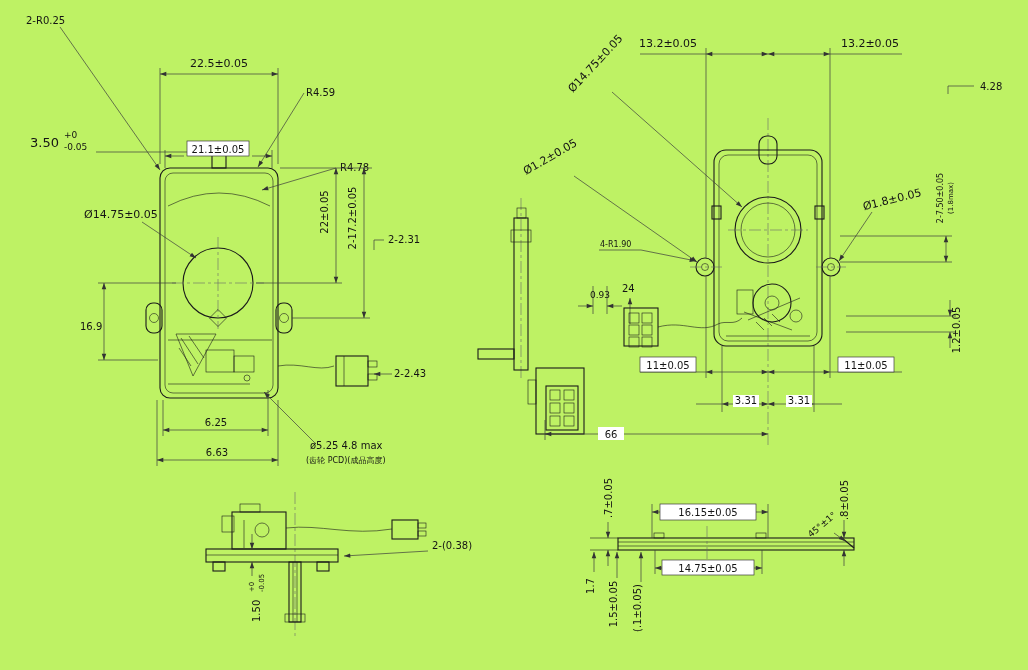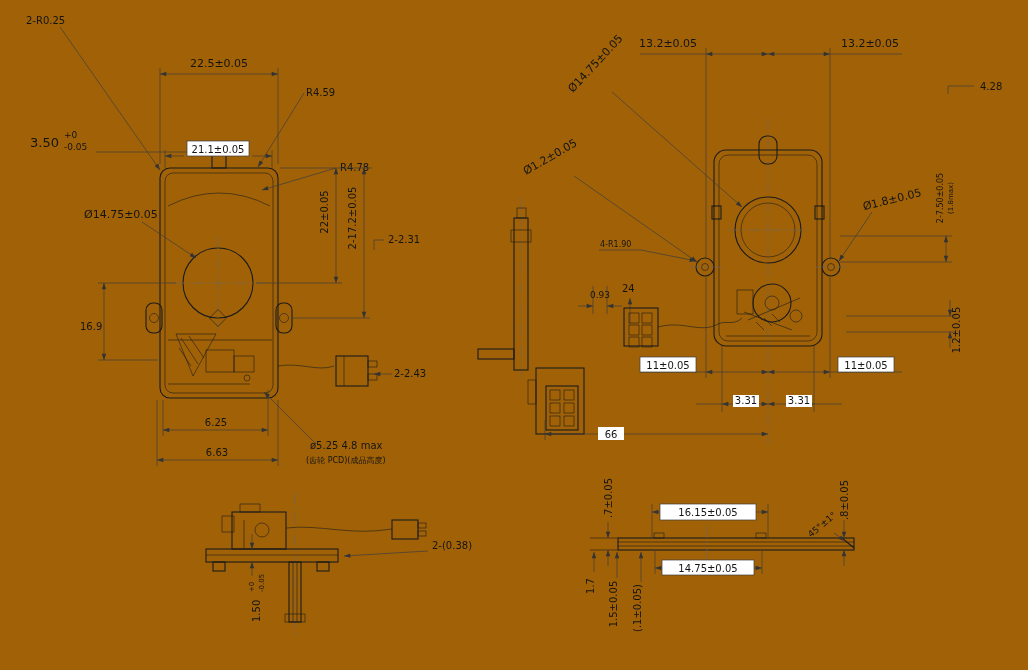--- a/index.html
+++ b/index.html
@@ -1,16 +1,16 @@
 <!DOCTYPE html>
 <html><head>
 <meta charset="utf-8">
 <style>
   html,body{margin:0;padding:0;background:#fff;}
-  .stage{position:relative;width:1028px;height:670px;background:#a16207;overflow:hidden;}
+  .stage{position:relative;width:1028px;height:670px;background:#bef264;overflow:hidden;}
   svg{display:block;}
   .o{fill:none;stroke:#1b1b1b;stroke-width:1.1;}
   .t{fill:none;stroke:#1b1b1b;stroke-width:0.6;}
   .d{fill:none;stroke:#3c3c3c;stroke-width:0.7;}
   .c{fill:none;stroke:#6a6a6a;stroke-width:0.6;stroke-dasharray:12 3 3 3;}
   text{font-family:"DejaVu Sans", sans-serif;fill:#141414;}
   .s13{font-size:13px}.s11{font-size:11px}.s10{font-size:10px}.s9{font-size:9px}.s8{font-size:8px}.s7{font-size:7px}
   .mid{text-anchor:middle}
   .box{fill:#ffffff;stroke:#3c3c3c;stroke-width:0.7;}
   .bg{fill:#ffffff;stroke:none;}

